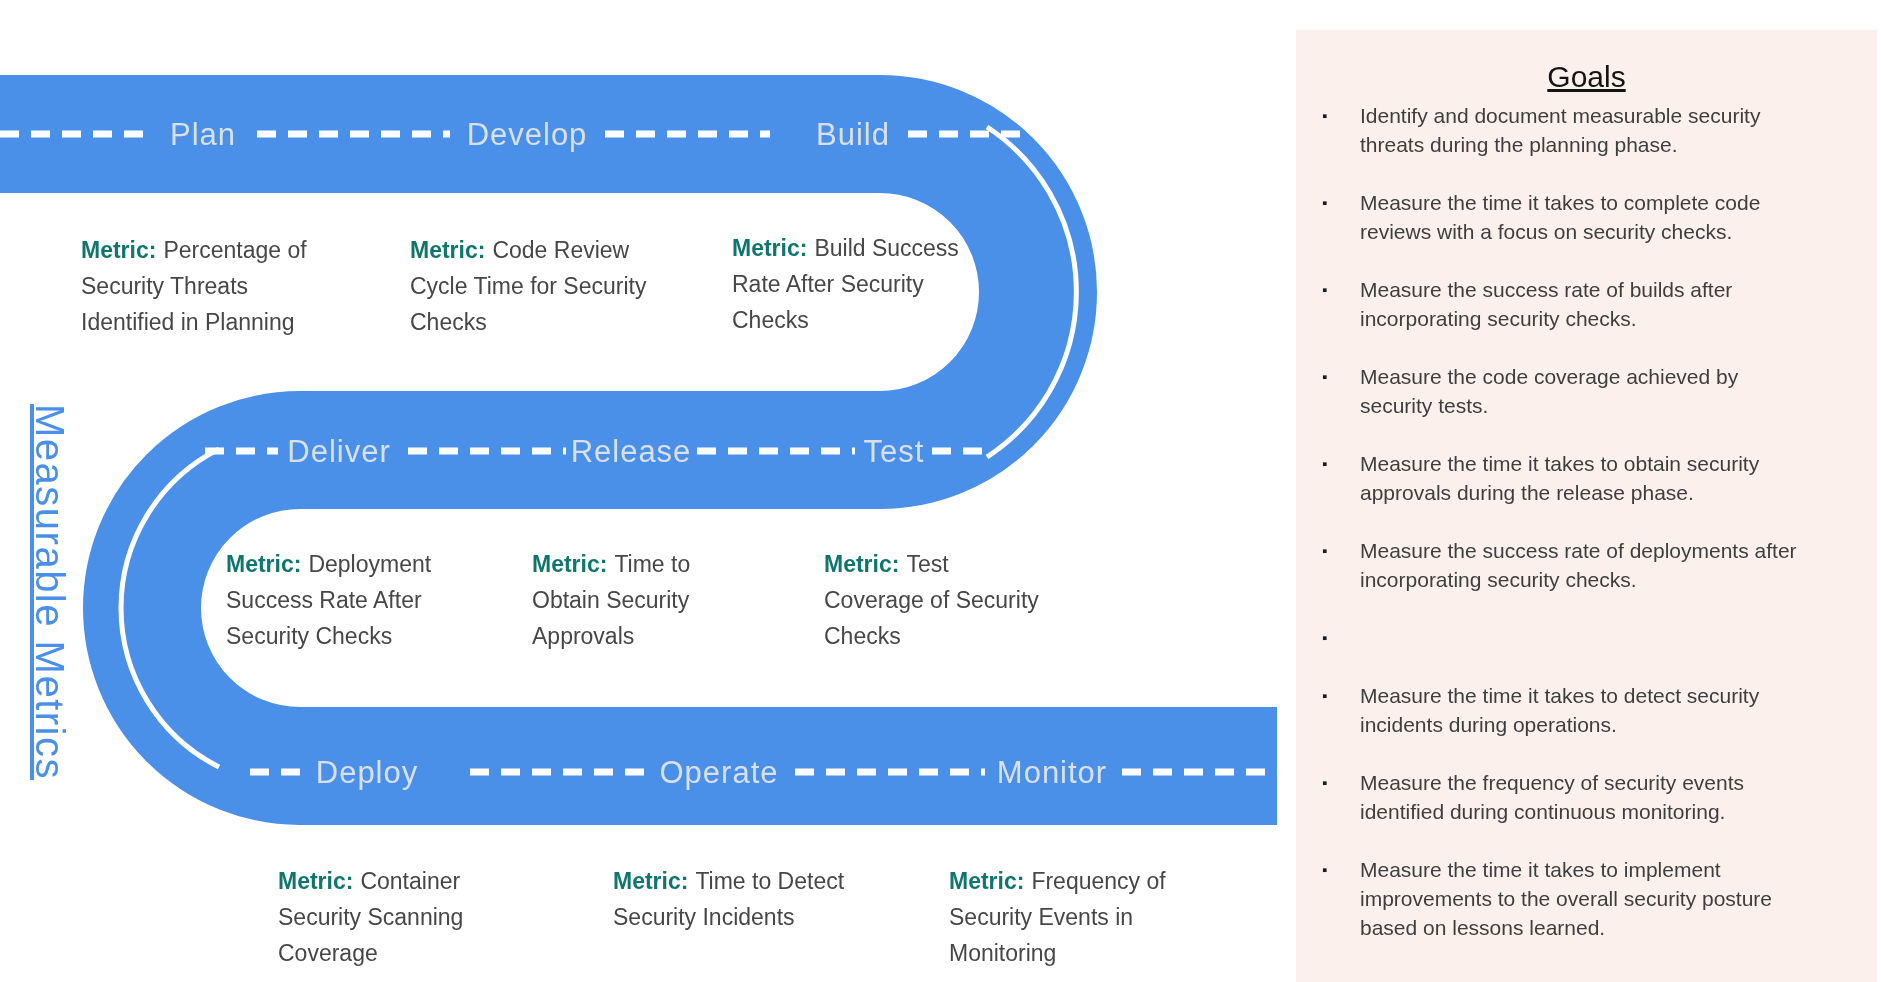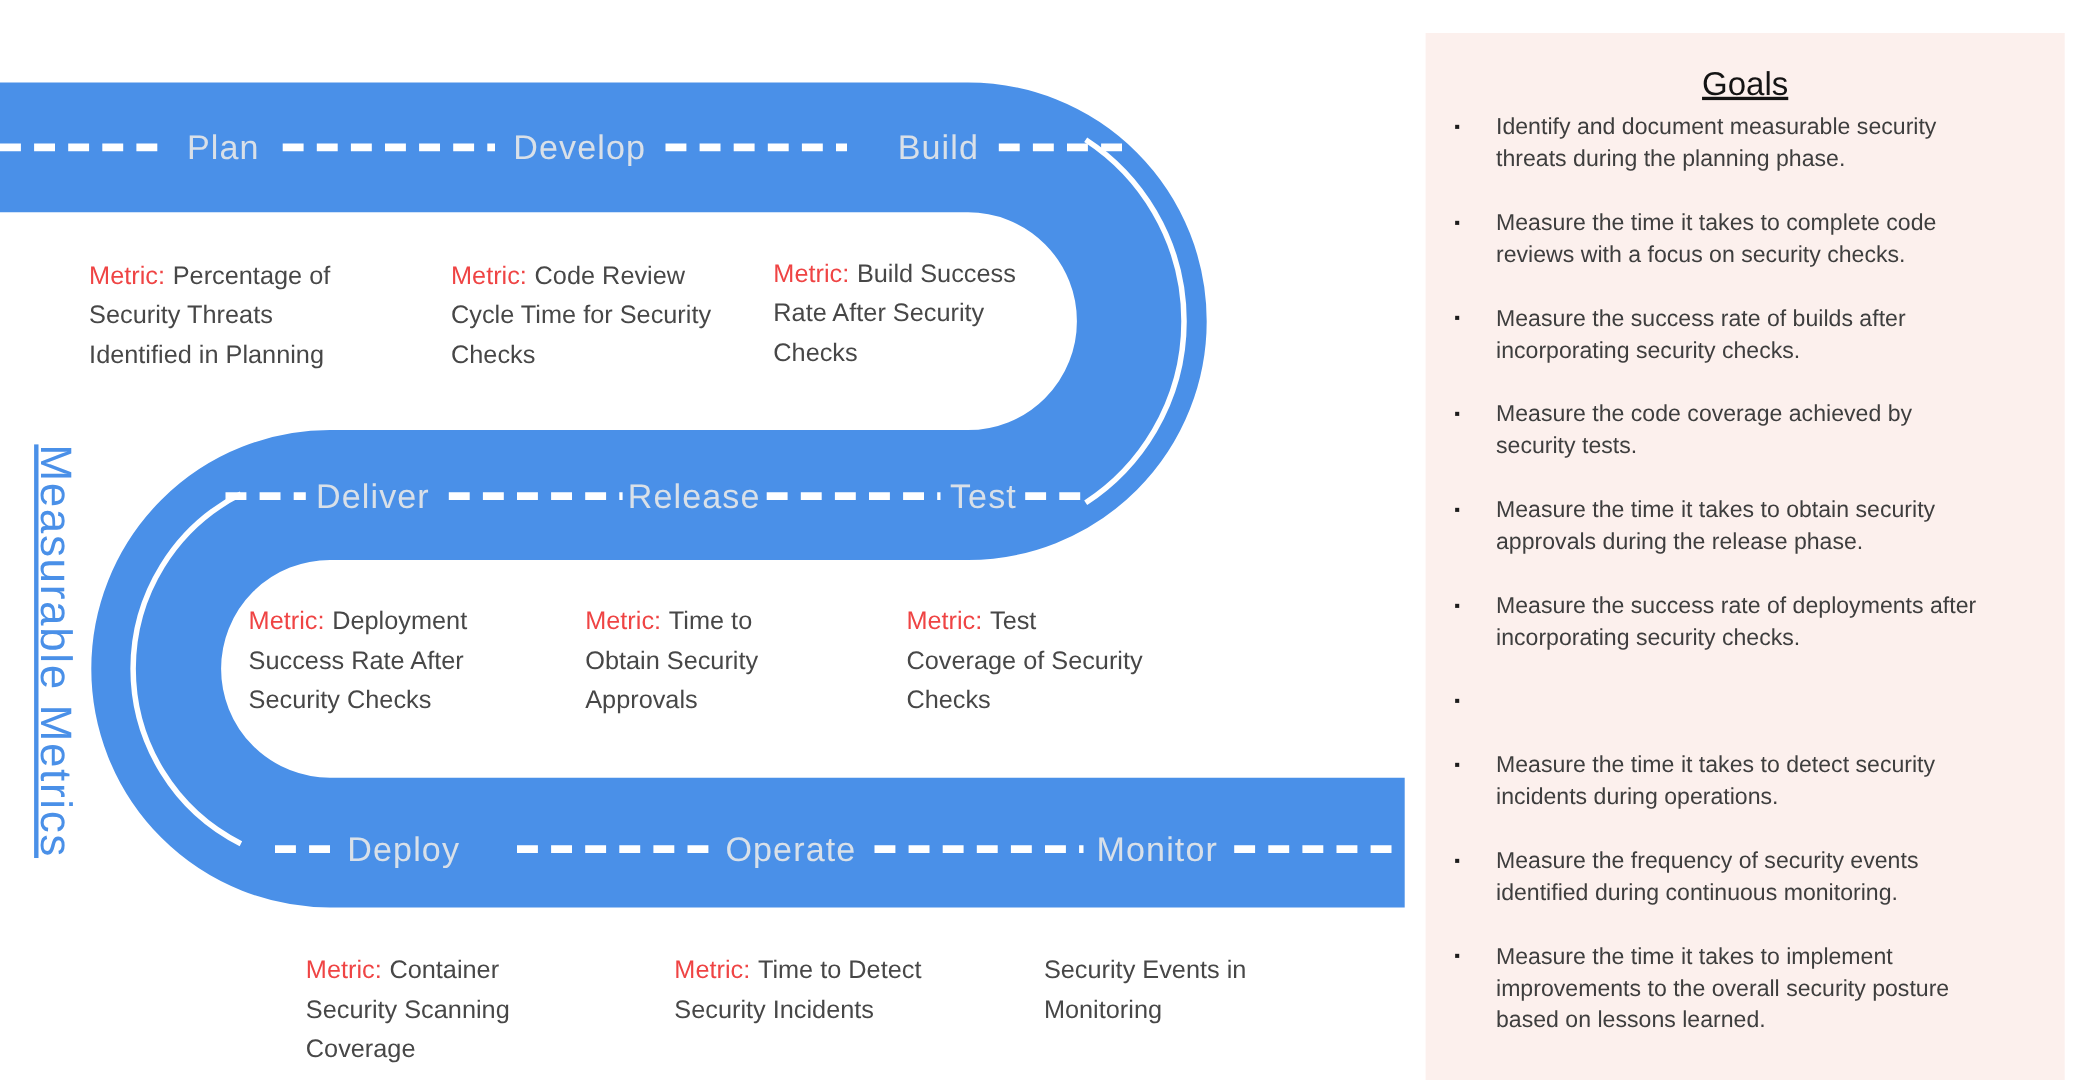--- a/index.html
+++ b/index.html
@@ -12,21 +12,21 @@
   .dash{stroke:#ffffff;stroke-width:7;fill:none;stroke-dasharray:19 12;}
   .road-label{fill:#D9E0E8;font-size:31px;letter-spacing:1px;
               text-anchor:middle;dominant-baseline:central;font-weight:400;}
 
   .vtitle{position:absolute;left:72px;top:404px;transform:rotate(90deg);
           transform-origin:0 0;font-size:40px;letter-spacing:1.5px;color:#4A90E8;
           text-decoration:underline;white-space:nowrap;font-weight:400;}
 
   .metric{position:absolute;font-size:23px;line-height:36px;color:#474747;
           white-space:nowrap;}
-  .mprefix{color:#ef4444;font-weight:400;}
+  .mprefix{color:#0f766e;font-weight:700;}
   .mrest{margin-left:7px;}
 
   .goals-panel{position:absolute;left:1296px;top:30px;width:581px;height:952px;
                background:#FCF0ED;text-decoration:underline;}
   .goals-title{position:absolute;left:0;top:30px;width:100%;text-align:center;
                font-size:30px;color:#141414;text-decoration:underline;}
   .goals-list{position:absolute;left:14px;top:71px;width:560px;}
   .goal{display:flex;margin-bottom:29px;}
   .bullet{width:50px;padding-left:12px;box-sizing:border-box;font-size:15px;
           line-height:29px;color:#1c1c1c;flex:none;}
@@ -75,21 +75,21 @@
   <div class="metric" style="left:81px;top:232px">
     <div><span class="mprefix">Metric:</span><span class="mrest">Percentage of</span></div>
     <div>Security Threats</div>
     <div>Identified in Planning</div>
   </div>
   <div class="metric" style="left:410px;top:232px">
     <div><span class="mprefix">Metric:</span><span class="mrest">Code Review</span></div>
     <div>Cycle Time for Security</div>
     <div>Checks</div>
   </div>
-  <div class="metric" style="left:703px;top:230px">
+  <div class="metric" style="left:732px;top:230px">
     <div><span class="mprefix">Metric:</span><span class="mrest">Build Success</span></div>
     <div>Rate After Security</div>
     <div>Checks</div>
   </div>
 
   <div class="metric" style="left:226px;top:546px">
     <div><span class="mprefix">Metric:</span><span class="mrest">Deployment</span></div>
     <div>Success Rate After</div>
     <div>Security Checks</div>
   </div>
@@ -107,20 +107,21 @@
   <div class="metric" style="left:278px;top:863px">
     <div><span class="mprefix">Metric:</span><span class="mrest">Container</span></div>
     <div>Security Scanning</div>
     <div>Coverage</div>
   </div>
   <div class="metric" style="left:613px;top:863px">
     <div><span class="mprefix">Metric:</span><span class="mrest">Time to Detect</span></div>
     <div>Security Incidents</div>
   </div>
   <div class="metric" style="left:949px;top:863px">
+    <div><span class="mprefix">Metric:</span><span class="mrest">Frequency of</span></div>
     <div>Security Events in</div>
     <div>Monitoring</div>
   </div>
 
   <div class="goals-panel">
     <div class="goals-title">Goals</div>
     <div class="goals-list">
       <div class="goal">
         <span class="bullet">▪</span>
         <div class="goal-text">

